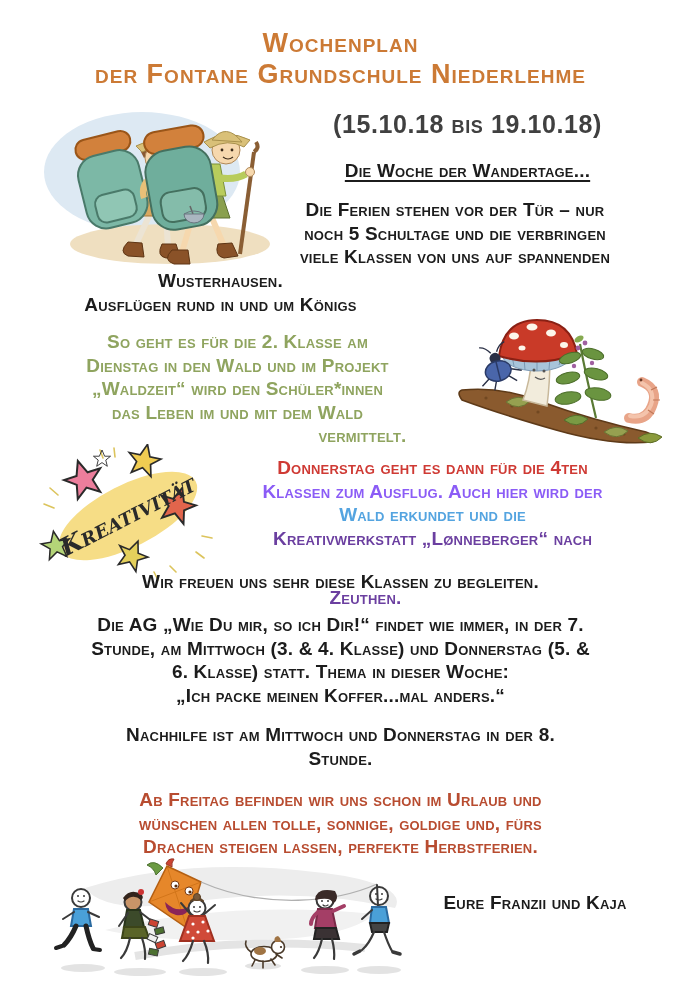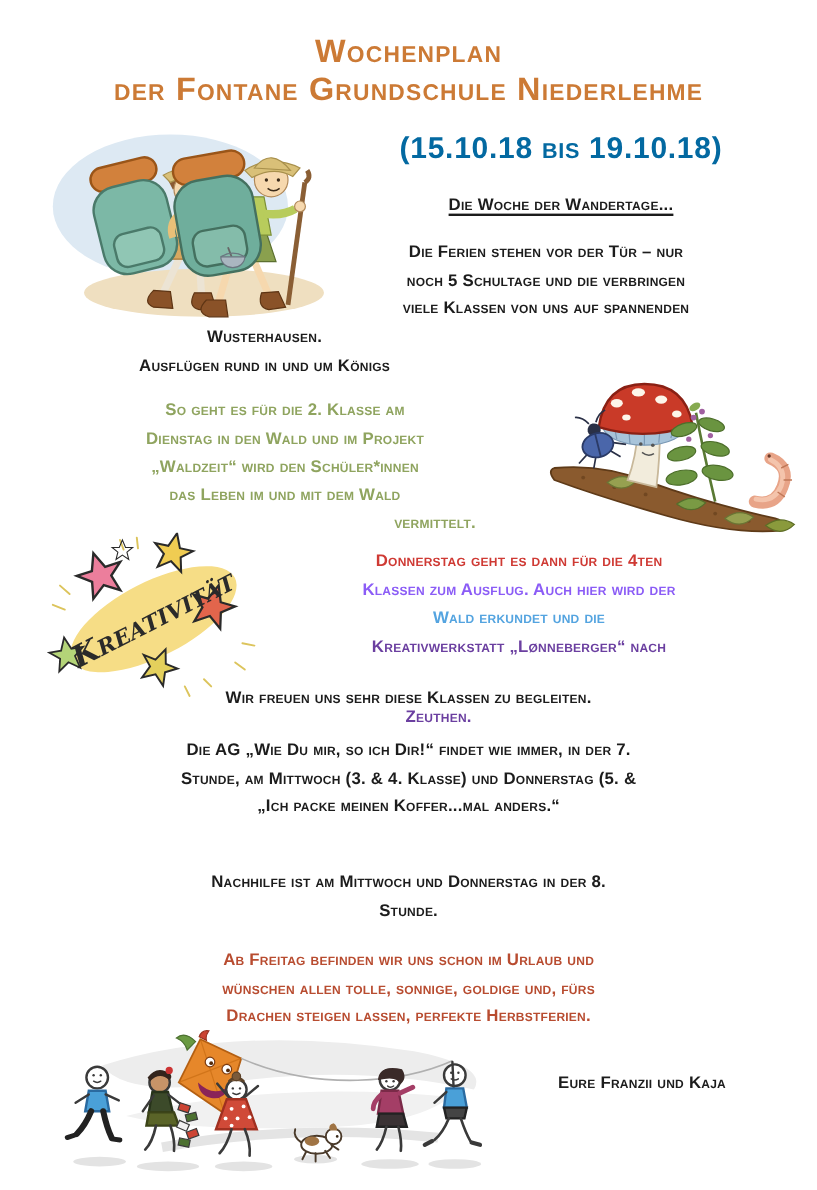--- a/index.html
+++ b/index.html
@@ -5,21 +5,21 @@
   html,body{margin:0;padding:0;background:#ffffff;}
   .page{
     position:relative;width:681px;height:992px;background:#ffffff;overflow:hidden;
     font-family:"Liberation Sans",sans-serif;font-weight:bold;font-variant:small-caps;
     color:#1c1c1c;letter-spacing:0.2px;
   }
   .abs{position:absolute;}
   .center{text-align:center;}
   .title{font-size:27px;line-height:31px;letter-spacing:1px;}
   .date{font-size:25px;line-height:28px;letter-spacing:0.6px;}
-  .para{font-size:14px;line-height:23.5px;}
+  .para{font-size:19px;line-height:23.5px;}
   .underlined{text-decoration:underline;text-decoration-thickness:2px;text-underline-offset:3px;}
   .ln{white-space:nowrap;}
   .shift-r{transform:translateX(125px);}
   .shift-l{transform:translateX(-67px);}
   svg{display:block;}
 </style>
 </head>
 <body>
 
 <div class="page">
@@ -76,21 +76,21 @@
       <circle cx="210" cy="78" r="4.5" fill="#f6d8ae" stroke="#b08858"></circle>
       <circle cx="186" cy="56" r="14" fill="#f6d8ae" stroke="#b08858"></circle>
       <path d="M164 48 q22 -14 46 -2 l-6 7 q-16 -9 -34 1 z" fill="#d9c078" stroke="#a8904c"></path>
       <path d="M172 46 q14 -18 30 2 z" fill="#d9c078" stroke="#a8904c"></path>
       <circle cx="182" cy="56" r="1.4" fill="#3a2a1a"></circle>
         <circle cx="192" cy="56" r="1.4" fill="#3a2a1a"></circle>
       <path d="M183 63 q5 4 10 0" stroke="#3a2a1a" stroke-width="1.2" fill="none"></path>
     </g>
   </svg>
 
-  <div class="abs center date" style="top: 110px; left: 265px; width: 405px; color: #0369a1;">(15.10.18 bis 19.10.18)</div>
+  <div class="abs center date" style="top: 110px; left: 265px; width: 405px; color: #404040;">(15.10.18 bis 19.10.18)</div>
 
   <div class="abs center para" style="top:159px;left:265px;width:405px;">
     <span class="underlined">Die Woche der Wandertage...</span>
   </div>
 
   <div class="abs center para" style="top:198px;left:240px;width:430px;">
     <div class="ln">Die Ferien stehen vor der Tür – nur</div>
     <div class="ln">noch 5 Schultage und die verbringen</div>
     <div class="ln">viele Klassen von uns auf spannenden</div>
   </div>
@@ -199,20 +199,21 @@
     <div class="ln" style="color: rgb(84, 164, 224);">Wald erkundet und die</div>
     <div class="ln" style="color: rgb(107, 63, 160);">Kreativwerkstatt „Lønneberger“ nach</div>
     <div class="ln shift-l" style="color: rgb(107, 63, 160); margin-top: 36px;">Zeuthen.</div>
   </div>
 
   <div class="abs center para" style="top:570px;left:0;width:681px;">Wir freuen uns sehr diese Klassen zu begleiten.</div>
 
   <div class="abs center para" style="top:613px;left:10px;width:661px;">
     <div class="ln">Die AG „Wie Du mir, so ich Dir!“ findet wie immer, in der 7.</div>
     <div class="ln">Stunde, am Mittwoch (3. &amp; 4. Klasse) und Donnerstag (5. &amp;</div>
+    <div class="ln">6. Klasse) statt. Thema in dieser Woche:</div>
     <div class="ln">„Ich packe meinen Koffer...mal anders.“</div>
   </div>
 
   <div class="abs center para" style="top:723px;left:10px;width:661px;">
     <div class="ln">Nachhilfe ist am Mittwoch und Donnerstag in der 8.</div>
     <div class="ln">Stunde.</div>
   </div>
 
   <div class="abs center para" style="top: 788px; left: 10px; width: 661px; color: rgb(184, 76, 48);">
     <div class="ln">Ab Freitag befinden wir uns schon im Urlaub und</div>

